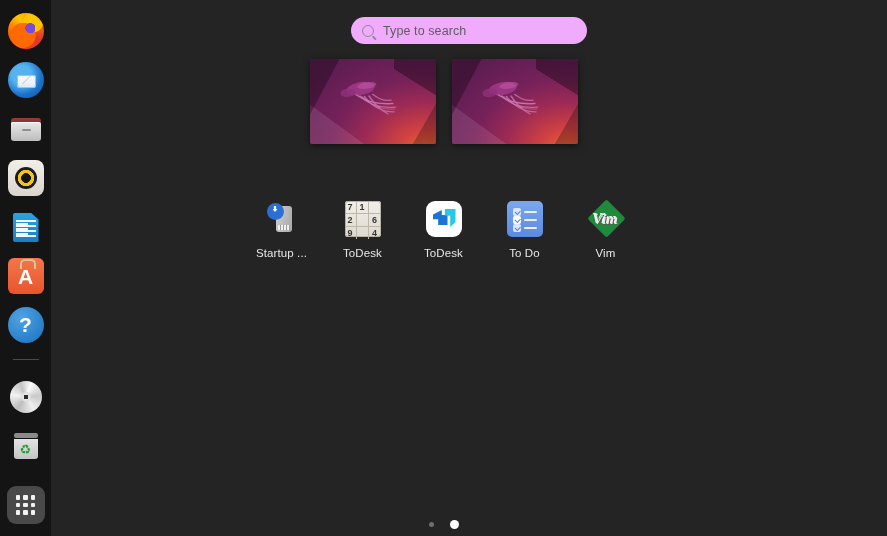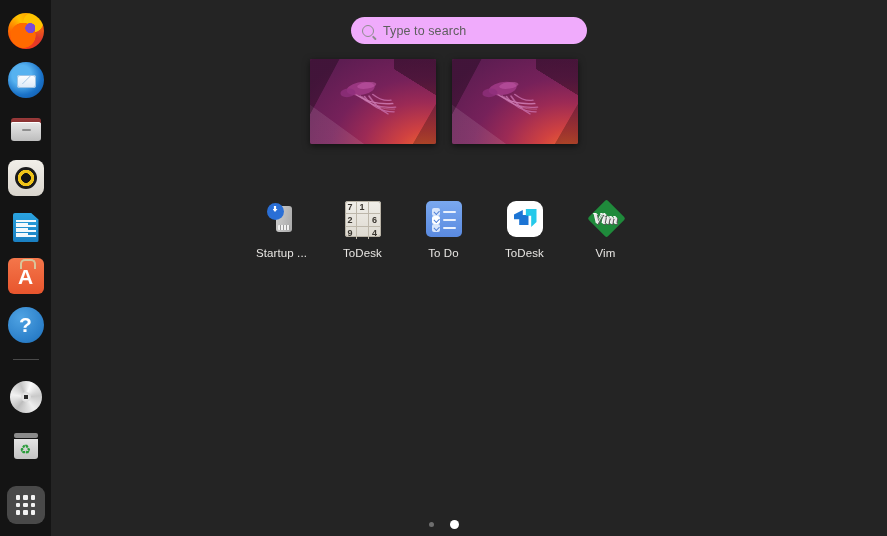--- a/index.html
+++ b/index.html
@@ -532,43 +532,43 @@
       <span></span>
       <span>6</span>
       <span>9</span>
       <span></span>
       <span>4</span>
     </div>
     <div class="lbl">ToDesk</div>
   </div>
 
   <div class="app">
+    <div class="glyph ic-todesk"></div>
+    <div class="lbl">ToDesk</div>
+  </div>
+
+  <div class="app">
     <div class="glyph ic-todo">
       <div class="row">
           <span class="box"></span>
           <span class="line"></span>
         </div>
       <div class="row">
           <span class="box on"></span>
           <span class="line"></span>
         </div>
       <div class="row">
           <span class="box"></span>
           <span class="line"></span>
         </div>
     </div>
     <div class="lbl">To Do</div>
   </div>
 
   <div class="app">
-    <div class="glyph ic-todesk"></div>
-    <div class="lbl">ToDesk</div>
-  </div>
-
-  <div class="app">
     <div class="glyph ic-vim"></div>
     <div class="lbl">Vim</div>
   </div>
 
 </div>
 
 <div id="dots">
   <span class="d inactive"></span>
   <span class="d active"></span>
 </div>

